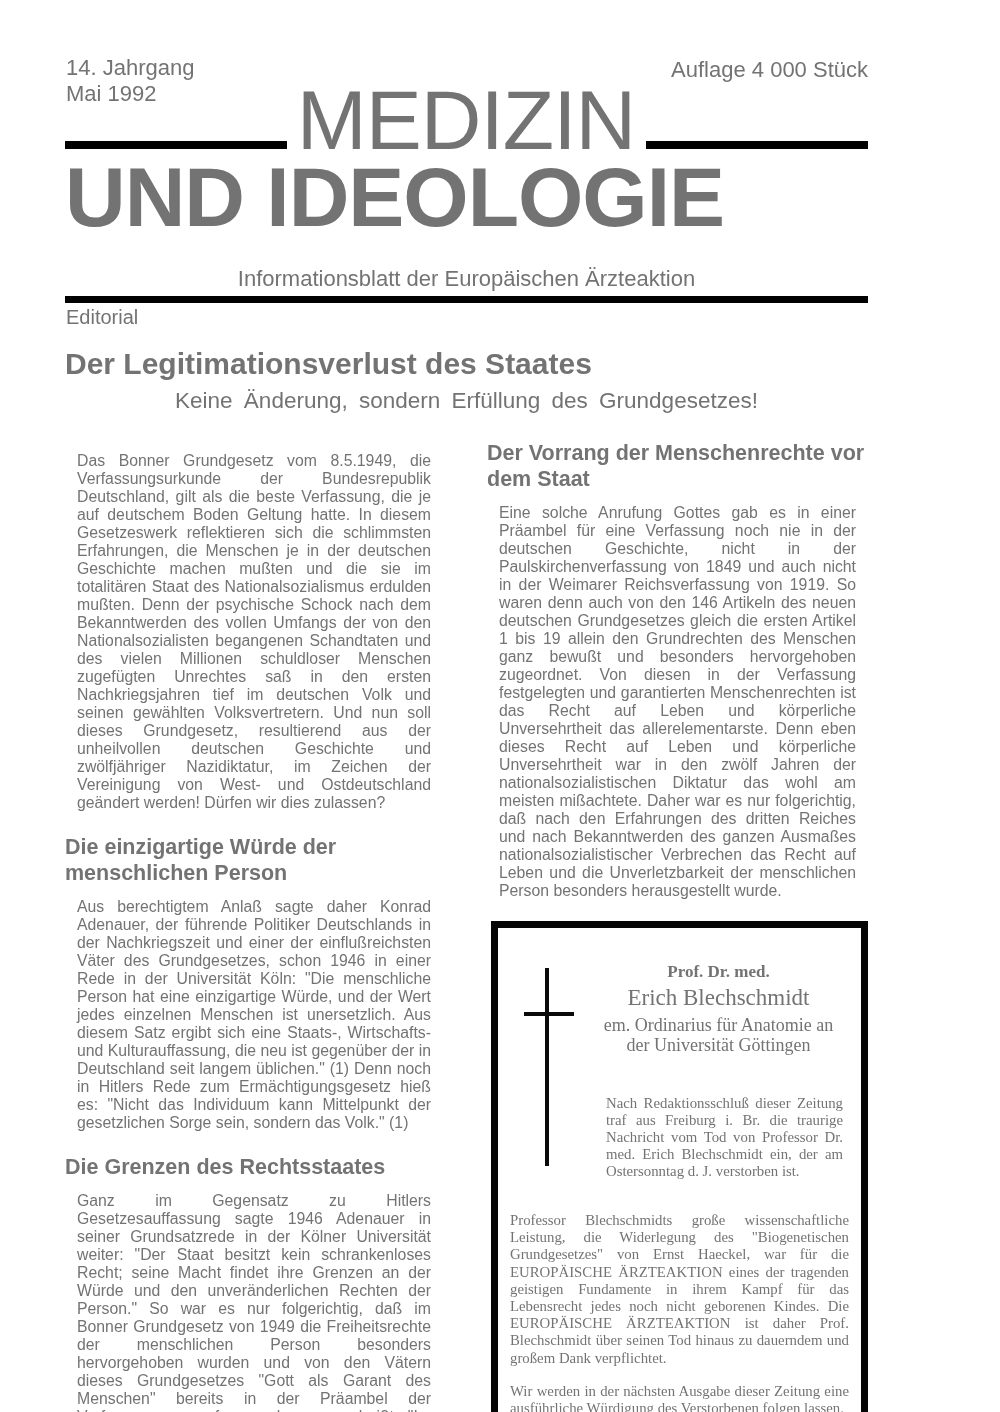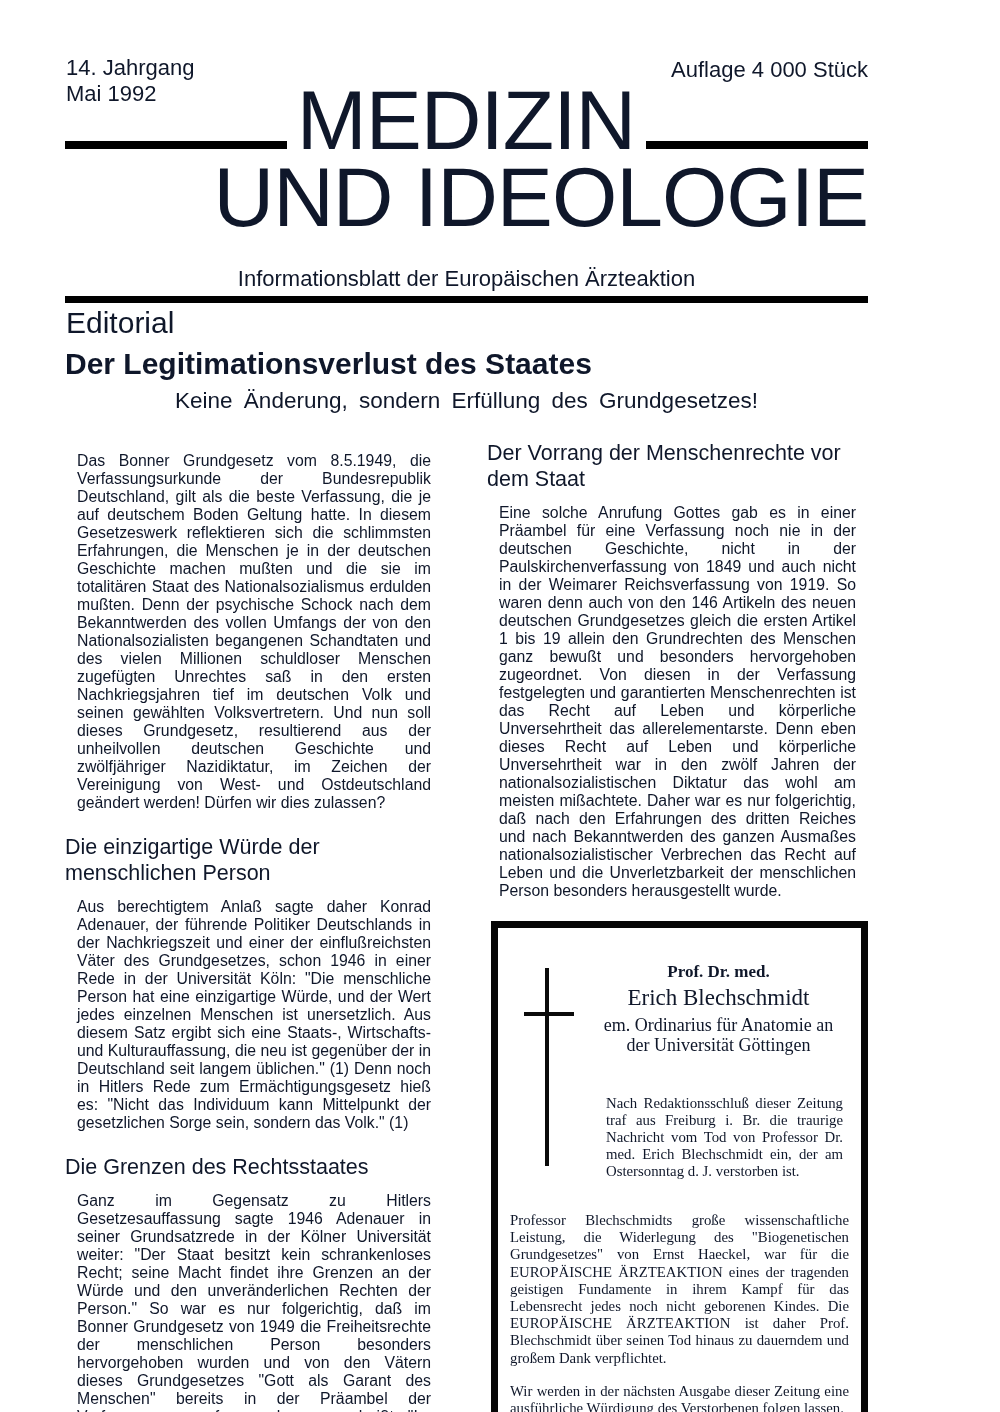--- a/index.html
+++ b/index.html
@@ -1,51 +1,51 @@
 <!DOCTYPE html>
 <html><head>
 <meta charset="utf-8">
 <style>
   html,body{margin:0;padding:0;background:#ffffff;}
   .page{
     position:relative;
     width:1000px;height:1412px;
     background:#ffffff;
-    color:#0f172a;
+    color:#737373;
     font-family:"Liberation Sans", sans-serif;
     overflow:hidden;
   }
   
   .issue{position:absolute;left:66px;top:55px;font-size:22px;line-height:26px;}
   .circulation{position:absolute;top:57px;right:132px;font-size:22px;}
   .mast-title1{
     position:absolute;left:290px;top:86px;width:352px;
     text-align:center;font-size:84px;font-weight:normal;line-height:0.82;
     letter-spacing:-1px;white-space:nowrap;
   }
   .rule{position:absolute;height:8px;background:#000;}
   .rule-left{left:65px;top:141px;width:222px;}
   .rule-right{left:646px;top:141px;width:222px;}
   .mast-title2{
     position:absolute;left:65px;top:163px;width:803px;
-    text-align:right;font-size:84px;font-weight:normal;line-height:0.82;
+    text-align:left;font-size:84px;font-weight:bold;line-height:0.82;
     letter-spacing:-1px;white-space:nowrap;
   }
   .mast-subtitle{position:absolute;left:65px;top:266px;width:803px;text-align:center;font-size:22px;}
   .main-rule{position:absolute;left:65px;top:296px;width:803px;height:7px;background:#000;}
   
-  .editorial-label{position:absolute;left:66px;top:306px;font-size:30px;}
+  .editorial-label{position:absolute;left:66px;top:306px;font-size:20px;}
   .headline{position:absolute;left:65px;top:347px;width:803px;margin:0;text-align:left;font-size:30px;font-weight:bold;}
   .subheadline{position:absolute;left:65px;top:388px;width:803px;text-align:center;font-size:22.5px;word-spacing:5px;}
   
   .col{position:absolute;top:440px;}
   .col-left{left:65px;width:378px;}
   .col-right{left:487px;width:381px;}
   p.body{margin:12px;font-size:15.8px;line-height:18px;text-align:justify;}
-  h2.sect{margin:22px 0 11px;font-size:21.5px;line-height:26px;font-weight:normal;}
+  h2.sect{margin:22px 0 11px;font-size:21.5px;line-height:26px;font-weight:bold;}
   h2.sect-first{margin-top:0;}
   
   .obit-box{
     margin:21px 0 0 4px;
     border:7px solid #050505;
     padding:32px 12px 12px;
     font-family:"Liberation Serif", serif;
     box-sizing:border-box;
   }
   .obit-top{position:relative;}

